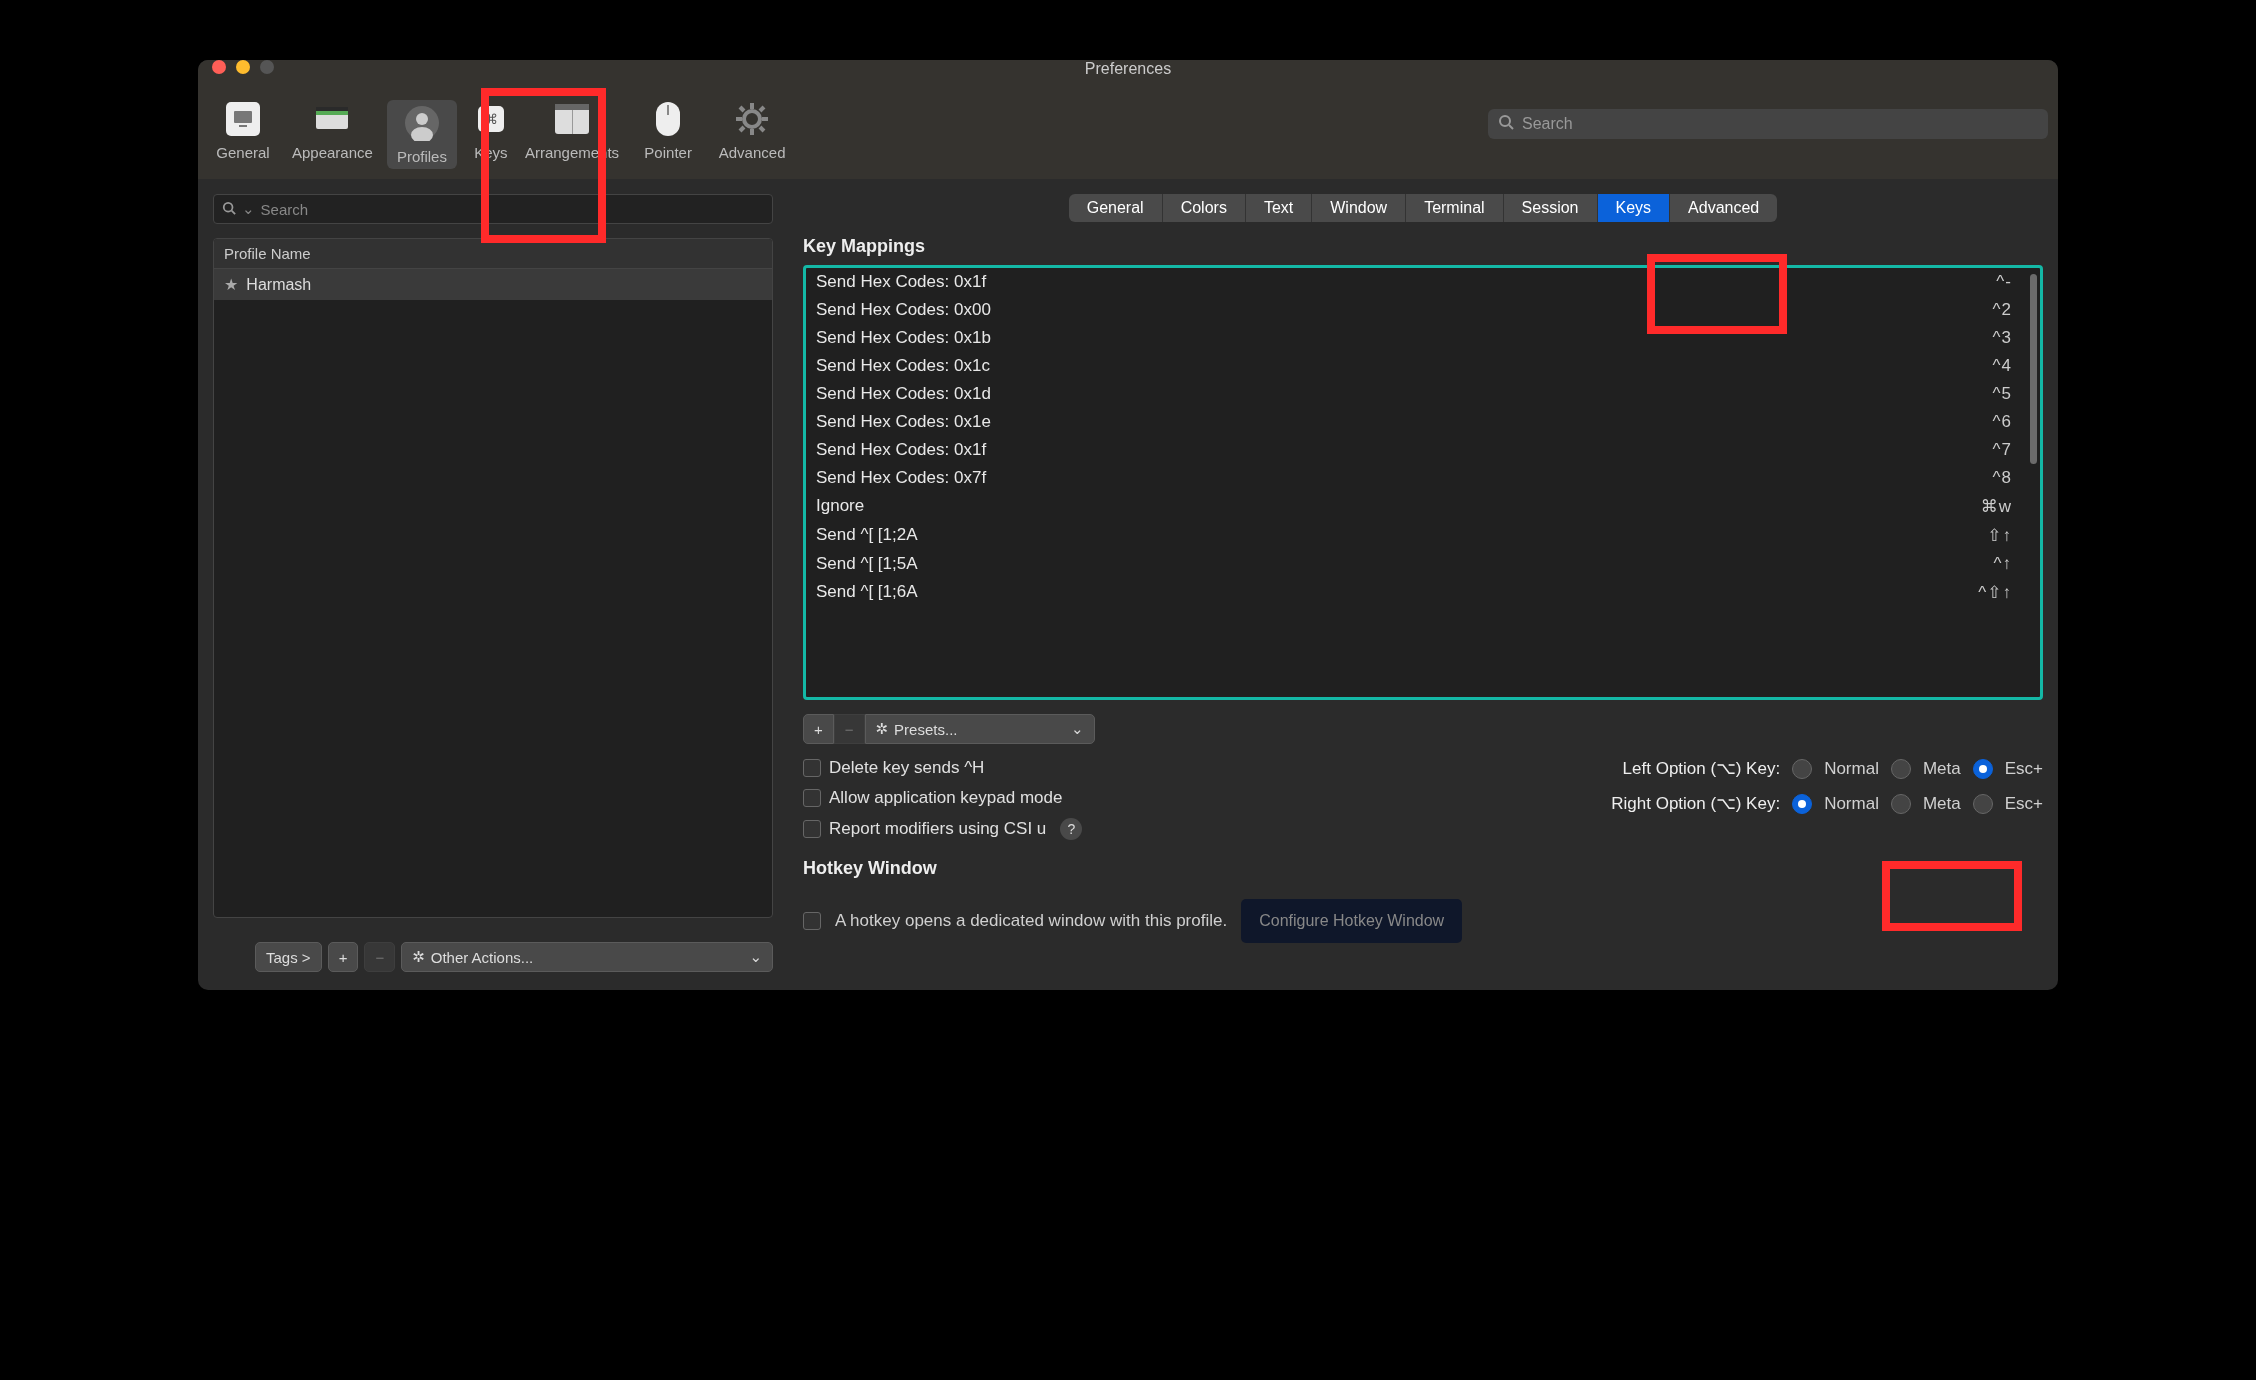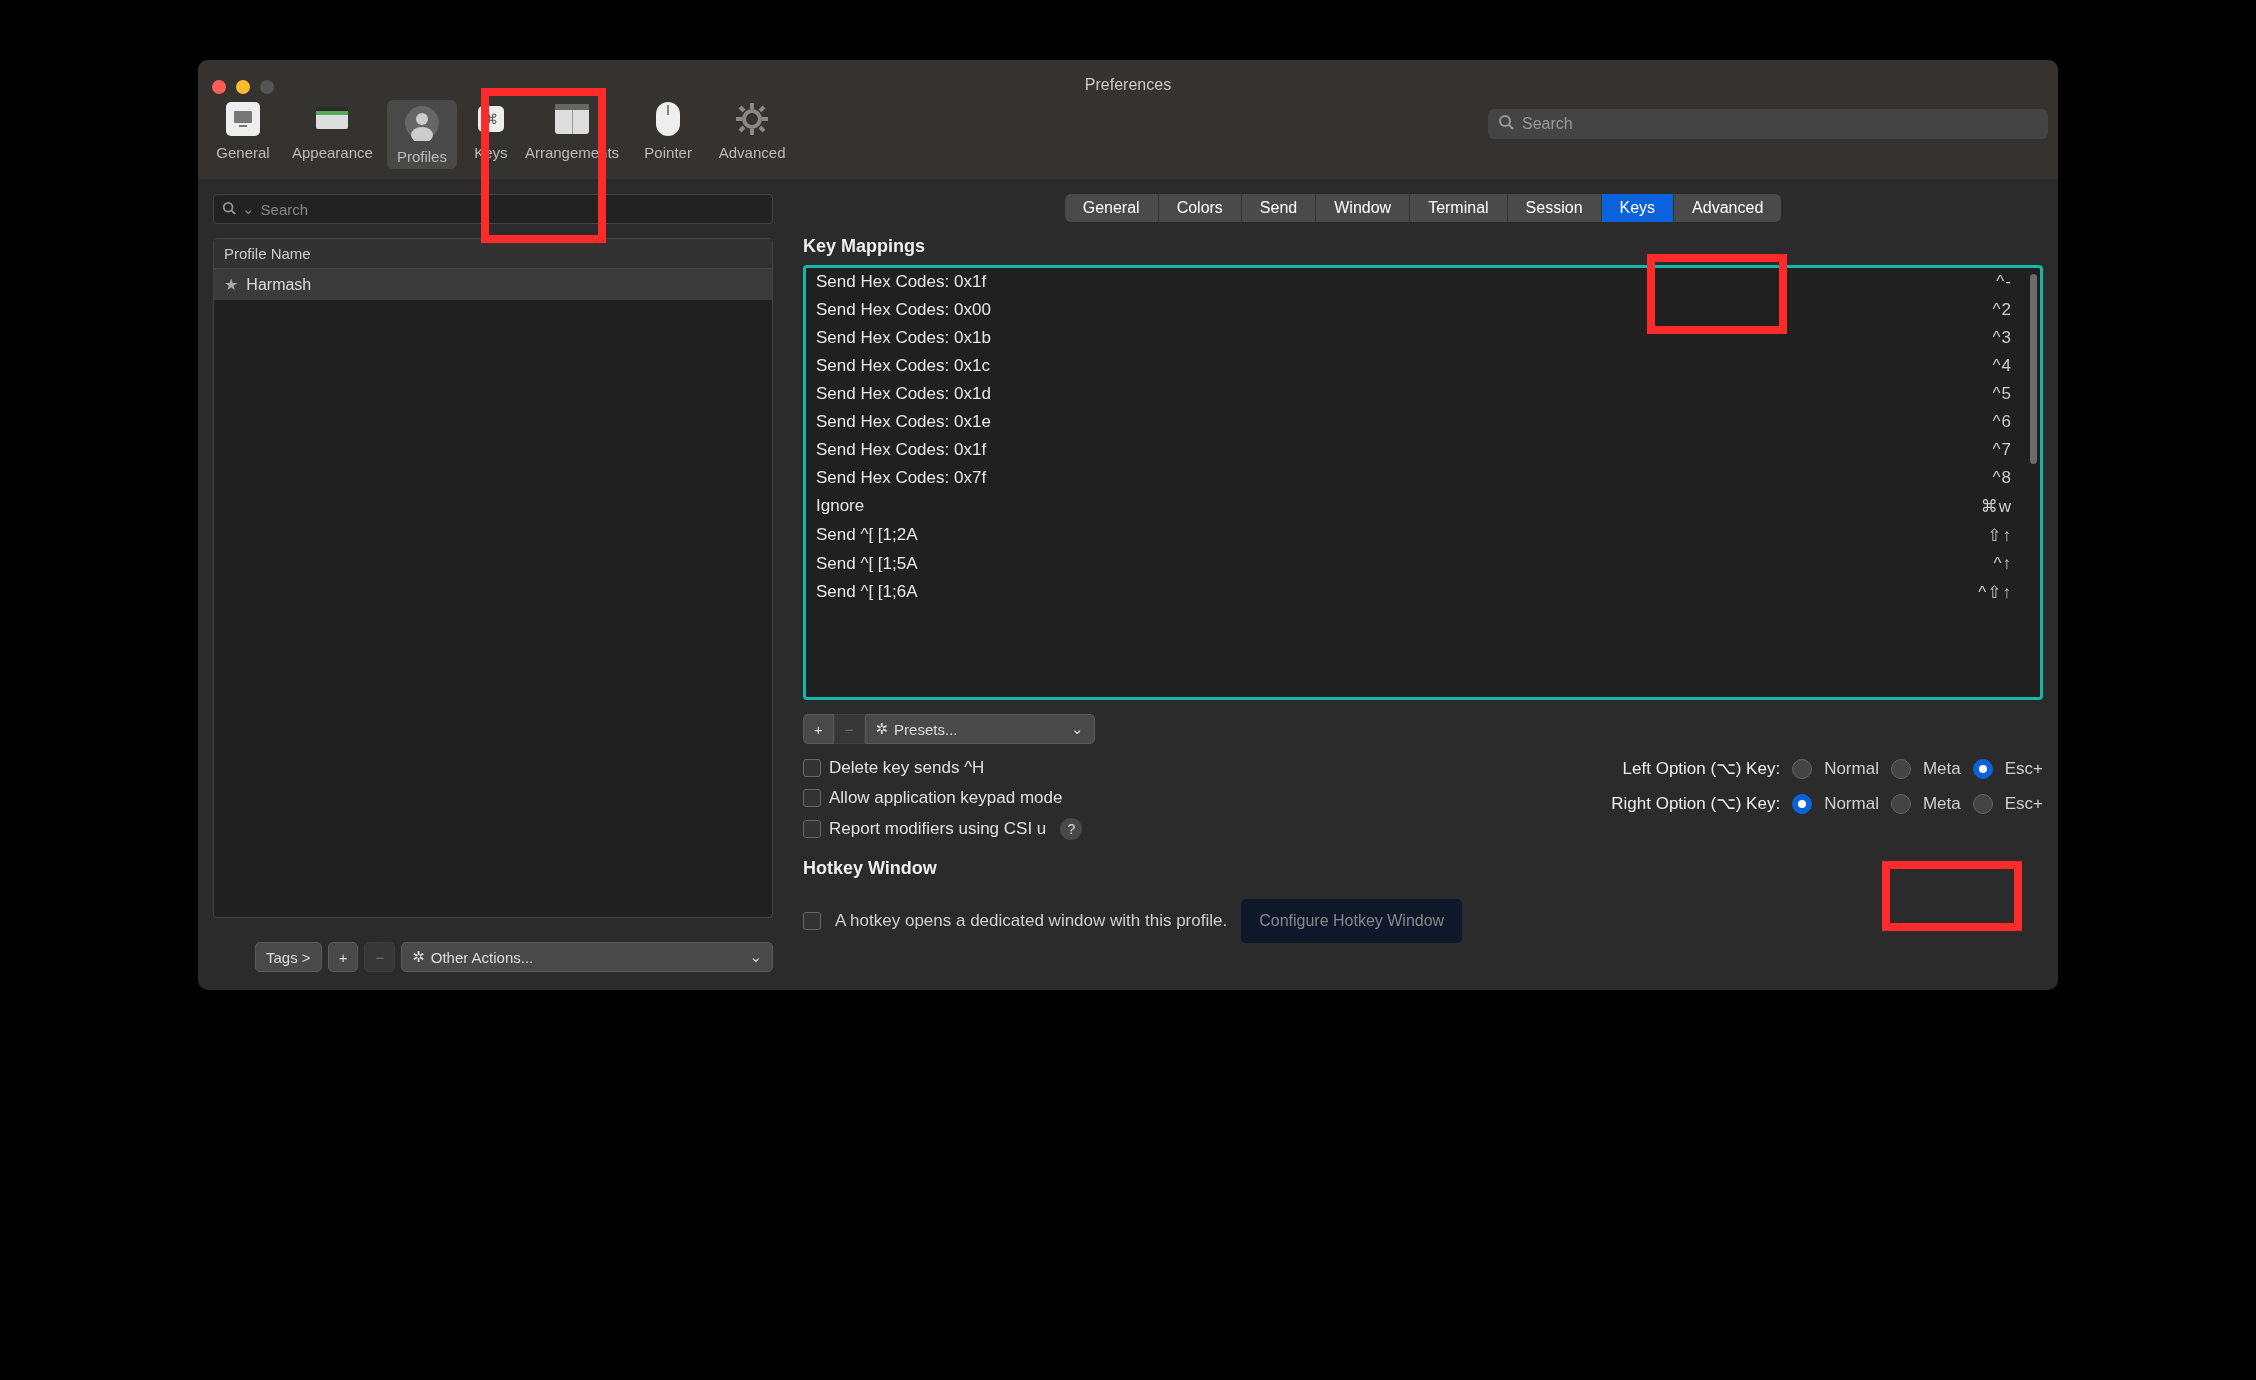--- a/index.html
+++ b/index.html
@@ -21,21 +21,21 @@
     border-radius: 10px;
     overflow: visible;
     box-shadow: 0 20px 60px rgba(0,0,0,0.8);
     position: relative;
   }
   
   .titlebar {
     height: 34px;
     background: #35332f;
     display: flex;
-    align-items: flex-end;
+    align-items: flex-start;
     position: relative;
     border-top-left-radius: 10px;
     border-top-right-radius: 10px;
   }
   .traffic-lights {
     display: flex;
     gap: 10px;
     margin-left: 14px;
   }
   .tl { width: 14px; height: 14px; border-radius: 50%; }
@@ -448,21 +448,21 @@
           <span>⌄</span>
         </div>
       </div>
     </div>
 
     <div class="right-col">
       <div class="tabs-row">
         <div class="seg">
           <div class="seg-item">General</div>
           <div class="seg-item">Colors</div>
-          <div class="seg-item">Send</div>
+          <div class="seg-item">Text</div>
           <div class="seg-item">Window</div>
           <div class="seg-item">Terminal</div>
           <div class="seg-item">Session</div>
           <div class="seg-item active">Keys</div>
           <div class="seg-item">Advanced</div>
         </div>
       </div>
 
       <div class="section-title">Key Mappings</div>
       <div class="key-table">

